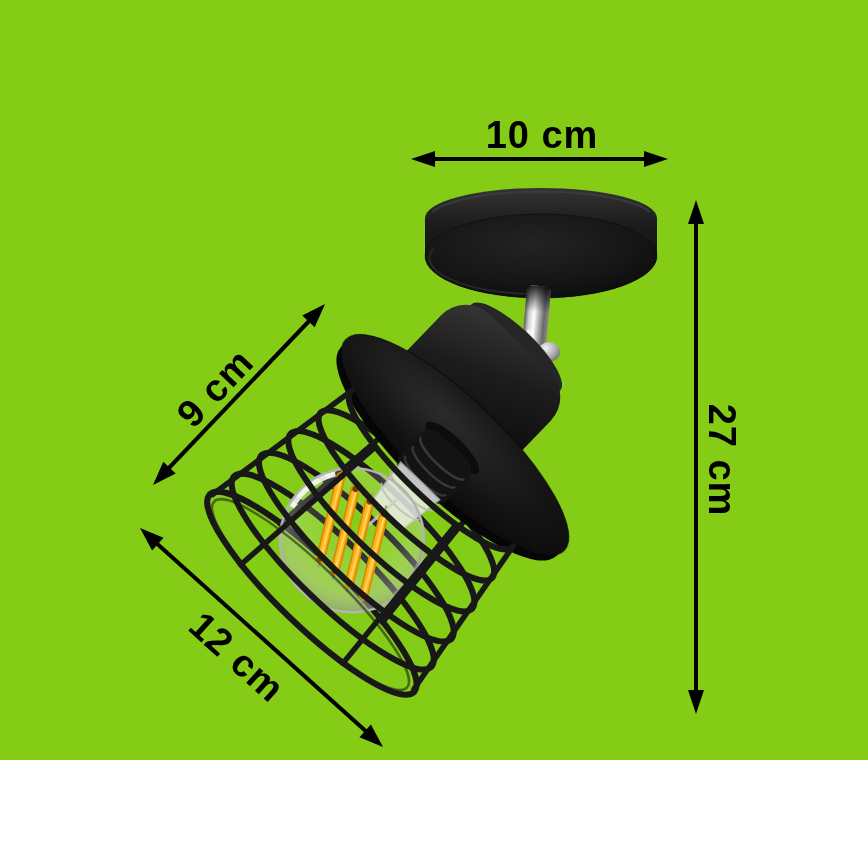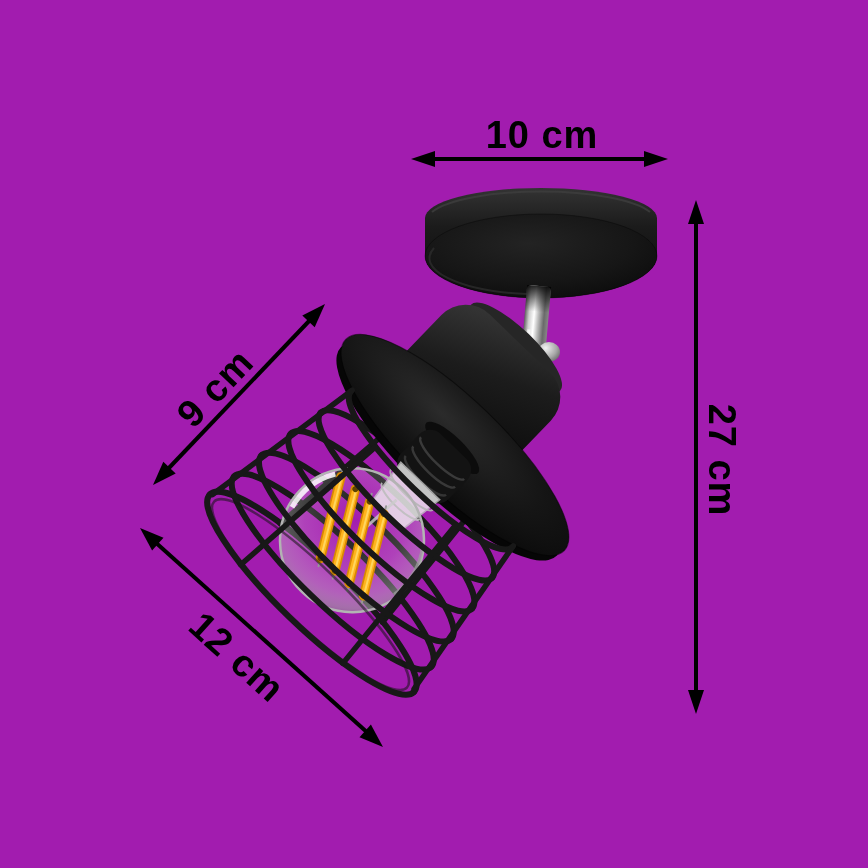--- a/index.html
+++ b/index.html
@@ -1,19 +1,19 @@
 <!DOCTYPE html>
 <html><head>
 <meta charset="utf-8">
 <style>
   html,body{margin:0;padding:0;background:#ffffff;}
   .stage{
     position:relative;
-    width:868px;height:868px;
-    background:#a21caf;
+    width:868px;height:760px;
+    background:#84cc16;
     font-family:"Liberation Sans","DejaVu Sans",sans-serif;
     overflow:hidden;
   }
   svg{display:block}
   .dim line{stroke:#000000;stroke-width:4;}
   .dim polygon{fill:#000000;stroke:none;}
   .dim text{
     fill:#000000;
     font-family:"Liberation Sans","DejaVu Sans",sans-serif;
     font-size:38px;

